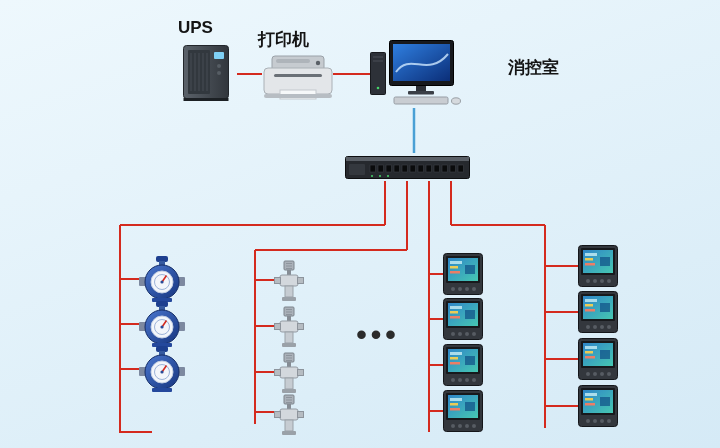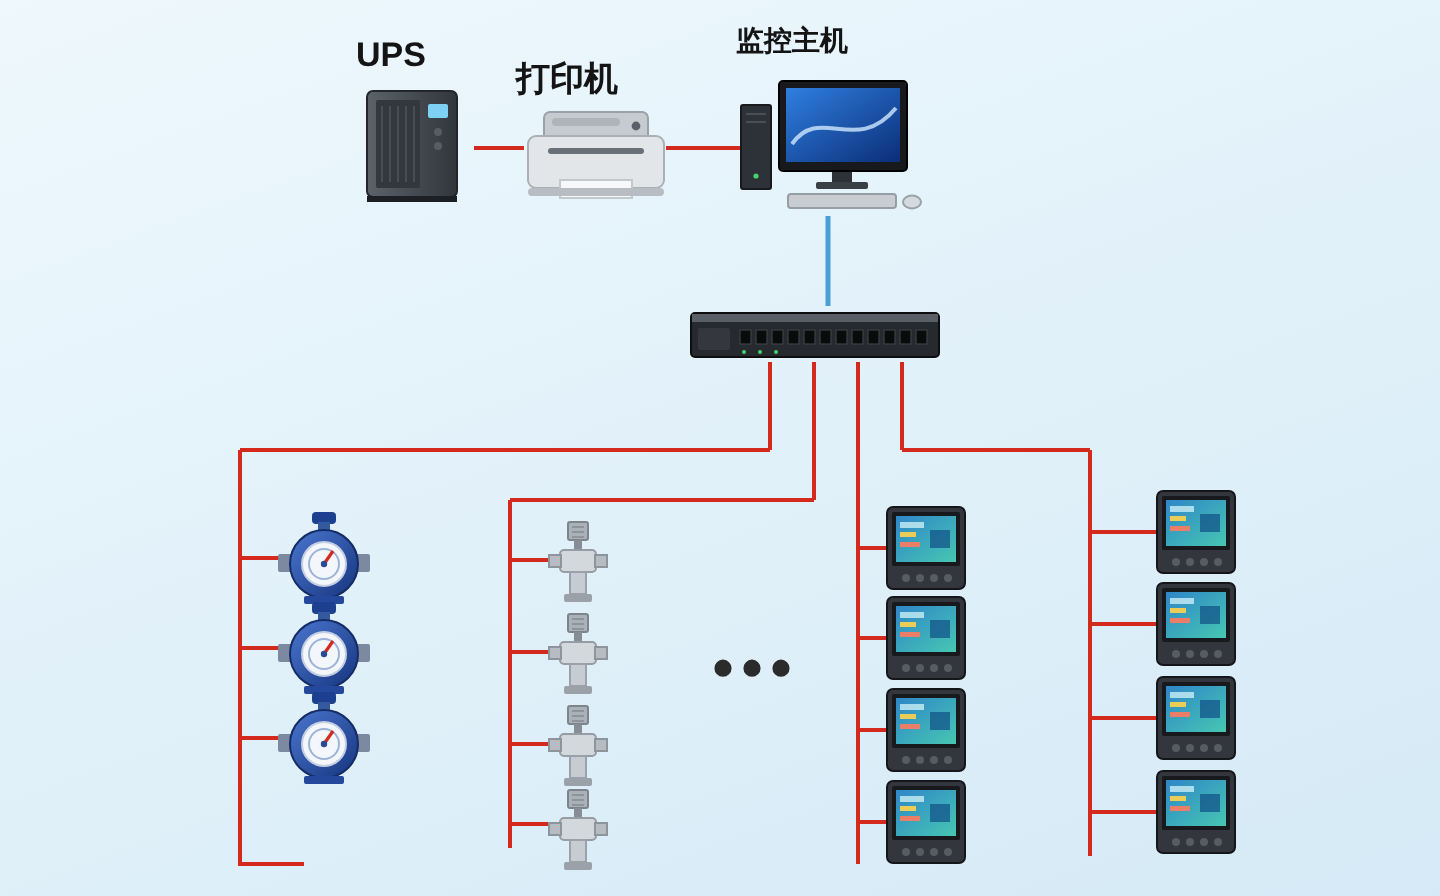--- a/index.html
+++ b/index.html
@@ -105,21 +105,21 @@
       M545 225 V428
       M120 279 H140  M120 324 H140  M120 369 H140
       M255 280 H274  M255 326 H274  M255 372 H274  M255 412 H274
       M429 274 H443  M429 319 H443  M429 365 H443  M429 411 H443
       M545 266 H578  M545 312 H578  M545 359 H578  M545 406 H578"></path>
     <path class="blue-line" d="M414 108 V153"></path>
   </svg>
 
   <div class="label label-ups">UPS</div>
   <div class="label label-printer">打印机</div>
-  <div class="label label-host">监控主机</div>
+  <div class="label label-room">消控室</div>
 
   <div class="dev" style="left:180px;top:44px;width:52px;height:58px;">
     <svg viewBox="0 0 52 58">
       <rect x="3.5" y="1.5" width="45" height="53" rx="3" fill="url(#upsg)" stroke="#22262b"></rect>
       <rect x="8" y="6" width="22" height="44" rx="1" fill="#32383e"></rect>
       <line x1="11" y1="9" x2="11" y2="47" stroke="#464d54"></line>
       <line x1="15" y1="9" x2="15" y2="47" stroke="#464d54"></line>
       <line x1="19" y1="9" x2="19" y2="47" stroke="#464d54"></line>
       <line x1="23" y1="9" x2="23" y2="47" stroke="#464d54"></line>
       <line x1="27" y1="9" x2="27" y2="47" stroke="#464d54"></line>

